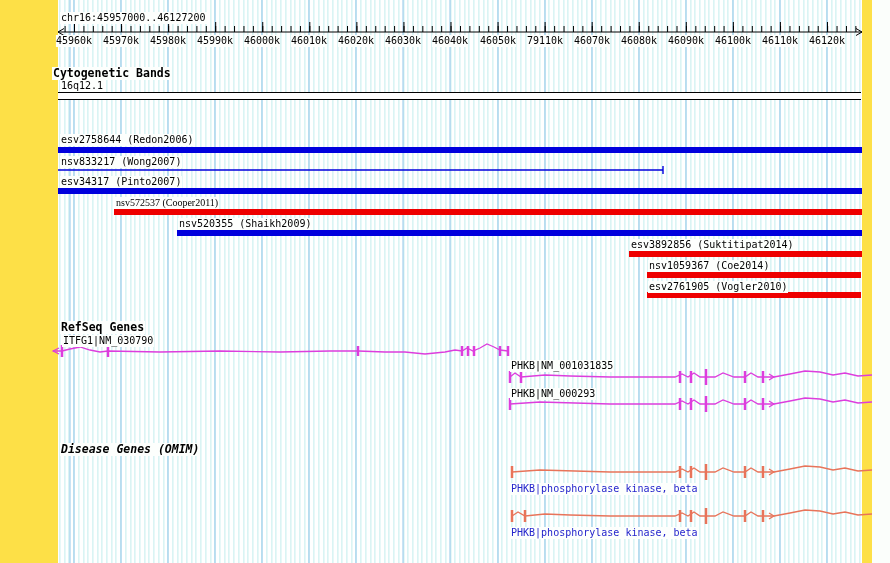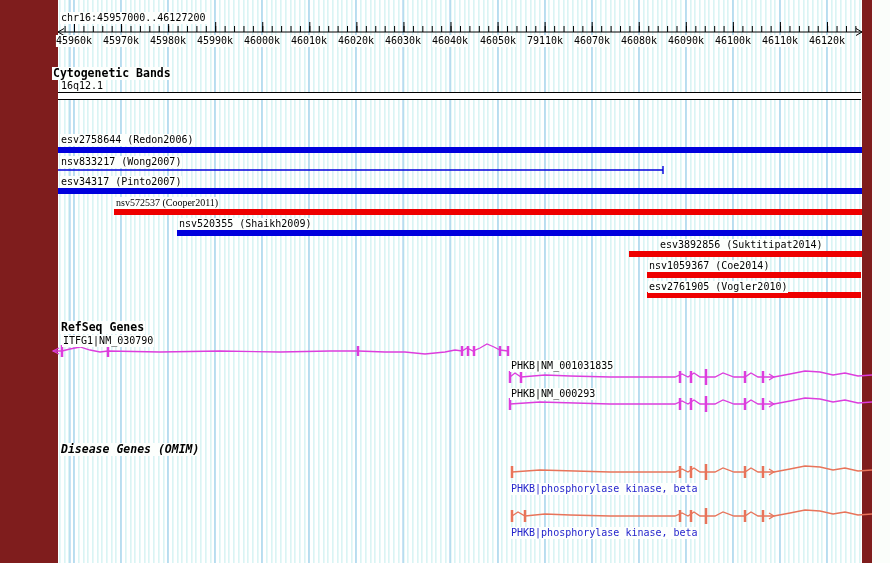--- a/index.html
+++ b/index.html
@@ -1,17 +1,17 @@
 <!DOCTYPE html>
 <html><head>
 <meta charset="utf-8">
 <style>
   html,body{margin:0;padding:0;background:#fbfefb;}
   #screen{position:relative;width:872px;height:563px;overflow:hidden;
-          background:#7f1d1d;font-family:"DejaVu Sans Mono",monospace;}
+          background:#fde047;font-family:"DejaVu Sans Mono",monospace;}
   #grid{position:absolute;left:58px;top:0;width:804px;height:563px;
         background-image:
           repeating-linear-gradient(90deg,#93c6e9 0 1px,transparent 1px 47.06px),
           repeating-linear-gradient(90deg,#c2eded 0 1px,transparent 1px 4.706px);
         background-position:15.5px 0,1.4px 0;background-color:#ffffff;}
   svg.overlay{position:absolute;left:0;top:0;}
   .lbl{position:absolute;font:10px "DejaVu Sans Mono",monospace;line-height:12px;
        color:#000;background:#fdfffd;white-space:pre;padding:0 1px;}
   .hd{position:absolute;font:bold 11.5px "DejaVu Sans Mono",monospace;line-height:13px;
       color:#000;background:#fdfffd;white-space:pre;padding:0 1px;}
@@ -146,21 +146,21 @@
   <span class="tick-label" style="left:827px">46120k</span>
 
   <span class="hd" style="left:52px;top:67px;">Cytogenetic Bands</span>
   <span class="lbl" style="left:60px;top:80px;">16q12.1</span>
 
   <span class="lbl" style="left:60px;top:134px;">esv2758644 (Redon2006)</span>
   <span class="lbl" style="left:60px;top:156px;">nsv833217 (Wong2007)</span>
   <span class="lbl" style="left:60px;top:176px;">esv34317 (Pinto2007)</span>
   <span class="lbl" style="left:115px;top:197px;font-family:Liberation Serif, serif;">nsv572537 (Cooper2011)</span>
   <span class="lbl" style="left:178px;top:218px;">nsv520355 (Shaikh2009)</span>
-  <span class="lbl" style="left:630px;top:239px;margin-left:29px;">esv3892856 (Suktitipat2014)</span>
+  <span class="lbl" style="left:630px;top:239px;">esv3892856 (Suktitipat2014)</span>
   <span class="lbl" style="left:648px;top:260px;">nsv1059367 (Coe2014)</span>
   <span class="lbl" style="left:648px;top:281px;">esv2761905 (Vogler2010)</span>
 
   <span class="hd" style="left:60px;top:321px;">RefSeq Genes</span>
   <span class="lbl" style="left:62px;top:335px;">ITFG1|NM_030790</span>
   <span class="lbl" style="left:510px;top:360px;">PHKB|NM_001031835</span>
   <span class="lbl" style="left:510px;top:388px;">PHKB|NM_000293</span>
 
   <span class="hd" style="left:60px;top:443px;font-style:italic;">Disease Genes (OMIM)</span>
   <span class="lbl omim-lbl" style="left:510px;top:483px;">PHKB|phosphorylase kinase, beta</span>

